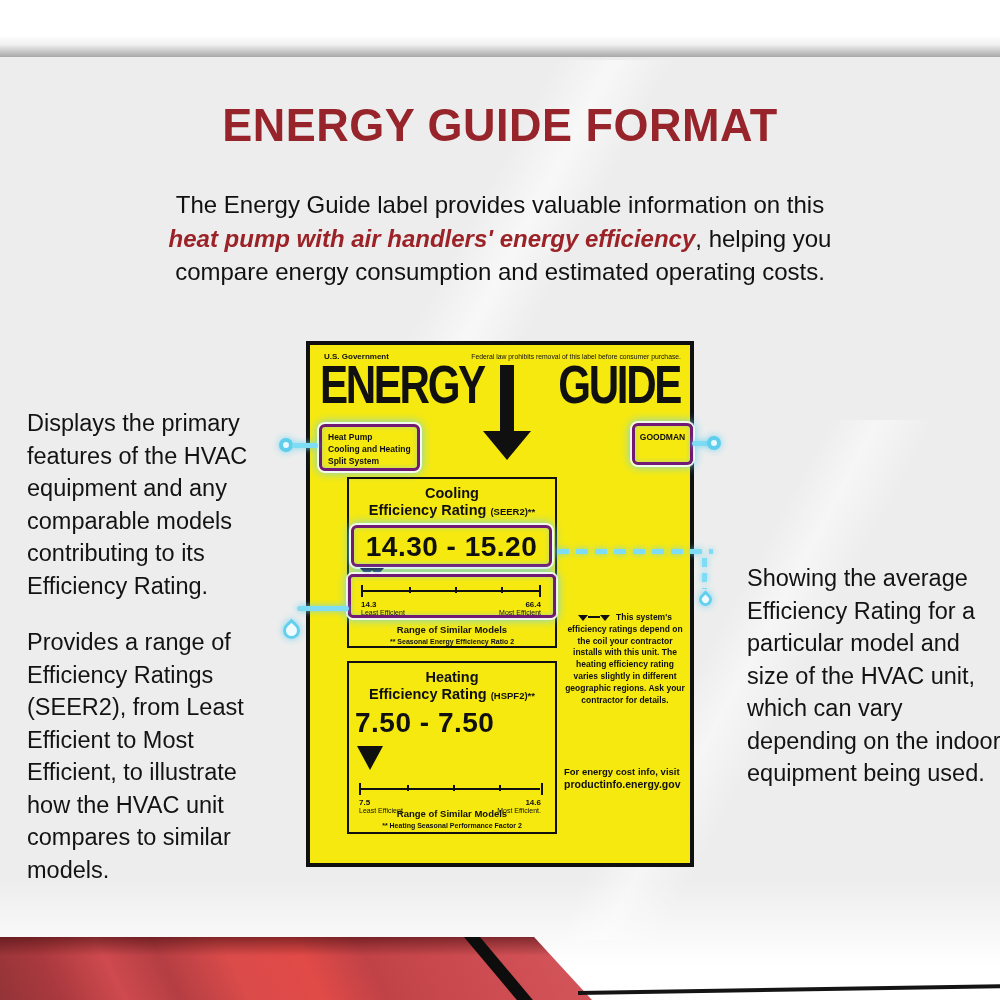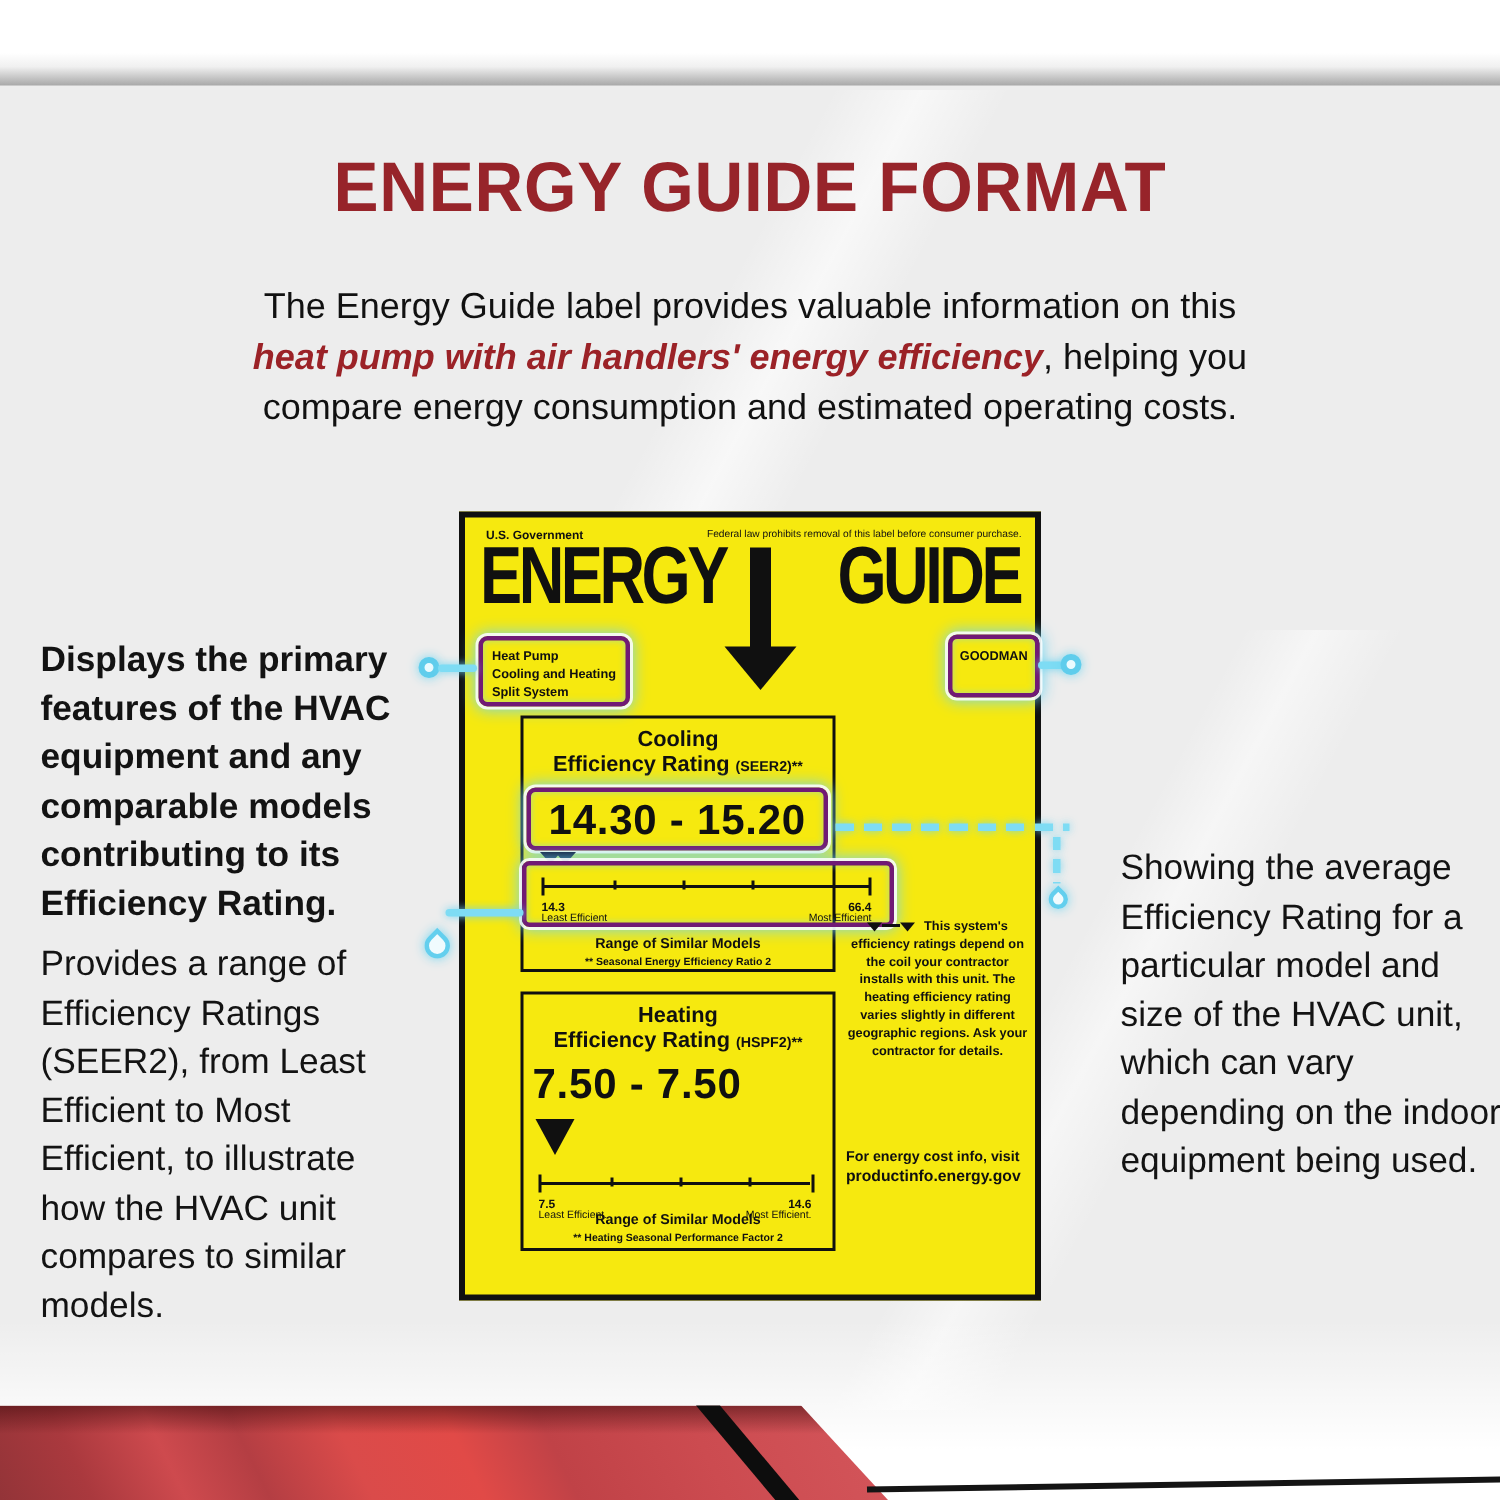--- a/index.html
+++ b/index.html
@@ -32,21 +32,21 @@
 
   
   .title { position:absolute; left:0; top:99px; width:1000px; text-align:center; z-index:2;
     font-size:45px; font-weight:800; letter-spacing:.5px; color:#97242a; transform:scaleY(1.04); }
   .intro { position:absolute; left:90px; top:188px; width:820px; text-align:center; z-index:2;
     font-size:24px; line-height:33.5px; color:#111; font-weight:500; }
   .intro .em { color:#9b2227; font-weight:700; font-style:italic; }
 
   
   .callout { position:absolute; z-index:2; font-size:23.5px; line-height:32.5px; color:#131313; }
-  .c-l1 { left:27px; top:423px; width:256px;font-weight:bold; }
+  .c-l1 { left:27px; top:407px; width:256px; }
   .c-l2 { left:27px; top:626px; width:258px; }
   .c-r1 { left:723px; top:400px; width:243px; }
   .c-r2 { left:747px; top:562px; width:256px; }
 
   
   .energy-label { position:absolute; left:306px; top:341px; width:388px; height:526px;
     background:#f6e90f; border:4px solid #101010; z-index:2; color:#101010; }
   .lbl-gov { position:absolute; left:14px; top:7px; font-size:8px; font-weight:600; }
   .lbl-federal { position:absolute; right:9px; top:8px; font-size:6.8px; font-weight:500; }
   .logo-row { position:absolute; left:10px; right:10px; top:14px; height:52px; }
@@ -73,21 +73,21 @@
   .rb-h2 .small { font-size:9.5px; font-weight:700; }
   .rating-hl { position:absolute; left:2px; top:46px; width:201px; height:42px;
     text-align:center; font-size:28px; font-weight:800; line-height:38px; letter-spacing:.5px; }
   .rating-plain { position:absolute; left:6px; top:44px; font-size:28px; font-weight:800; letter-spacing:.5px; }
   .marker-duo { position:absolute; left:11px; top:89px; display:flex; }
   .tri { width:0; height:0; border-left:7px solid transparent; border-right:7px solid transparent;
     border-top:8px solid #0c1030; }
   .marker-duo .tri + .tri { margin-left:-4px; }
   .marker-big { position:absolute; left:8px; top:83px; width:0; height:0;
     border-left:13px solid transparent; border-right:13px solid transparent; border-top:24px solid #101010; }
-  .scale-hl { position:absolute; left:-1px; top:95px; width:248px; height:44px; border-radius:5px; }
+  .scale-hl { position:absolute; left:-1px; top:95px; width:208px; height:44px; border-radius:5px; }
   .scale-plain { position:absolute; left:0px; top:112px; width:204px; height:44px; }
   .scale-line { position:absolute; left:11px; right:13px; top:13px; height:2px; background:#101010; }
   .tick { position:absolute; width:2px; background:#101010; }
   .tick.end { top:8px; height:12px; }
   .tick.mid { top:10px; height:6px; }
   .scale-min { position:absolute; left:10px; top:23px; font-size:8px; font-weight:700; }
   .scale-max { position:absolute; right:12px; top:23px; font-size:8px; font-weight:700; text-align:right; }
   .scale-minlbl { position:absolute; left:10px; top:32px; font-size:7px; font-weight:500; }
   .scale-maxlbl { position:absolute; right:12px; top:32px; font-size:7px; font-weight:500; text-align:right; }
   .rb-range { position:absolute; left:0; right:0; top:145px; text-align:center; font-size:9.5px; font-weight:700; }

